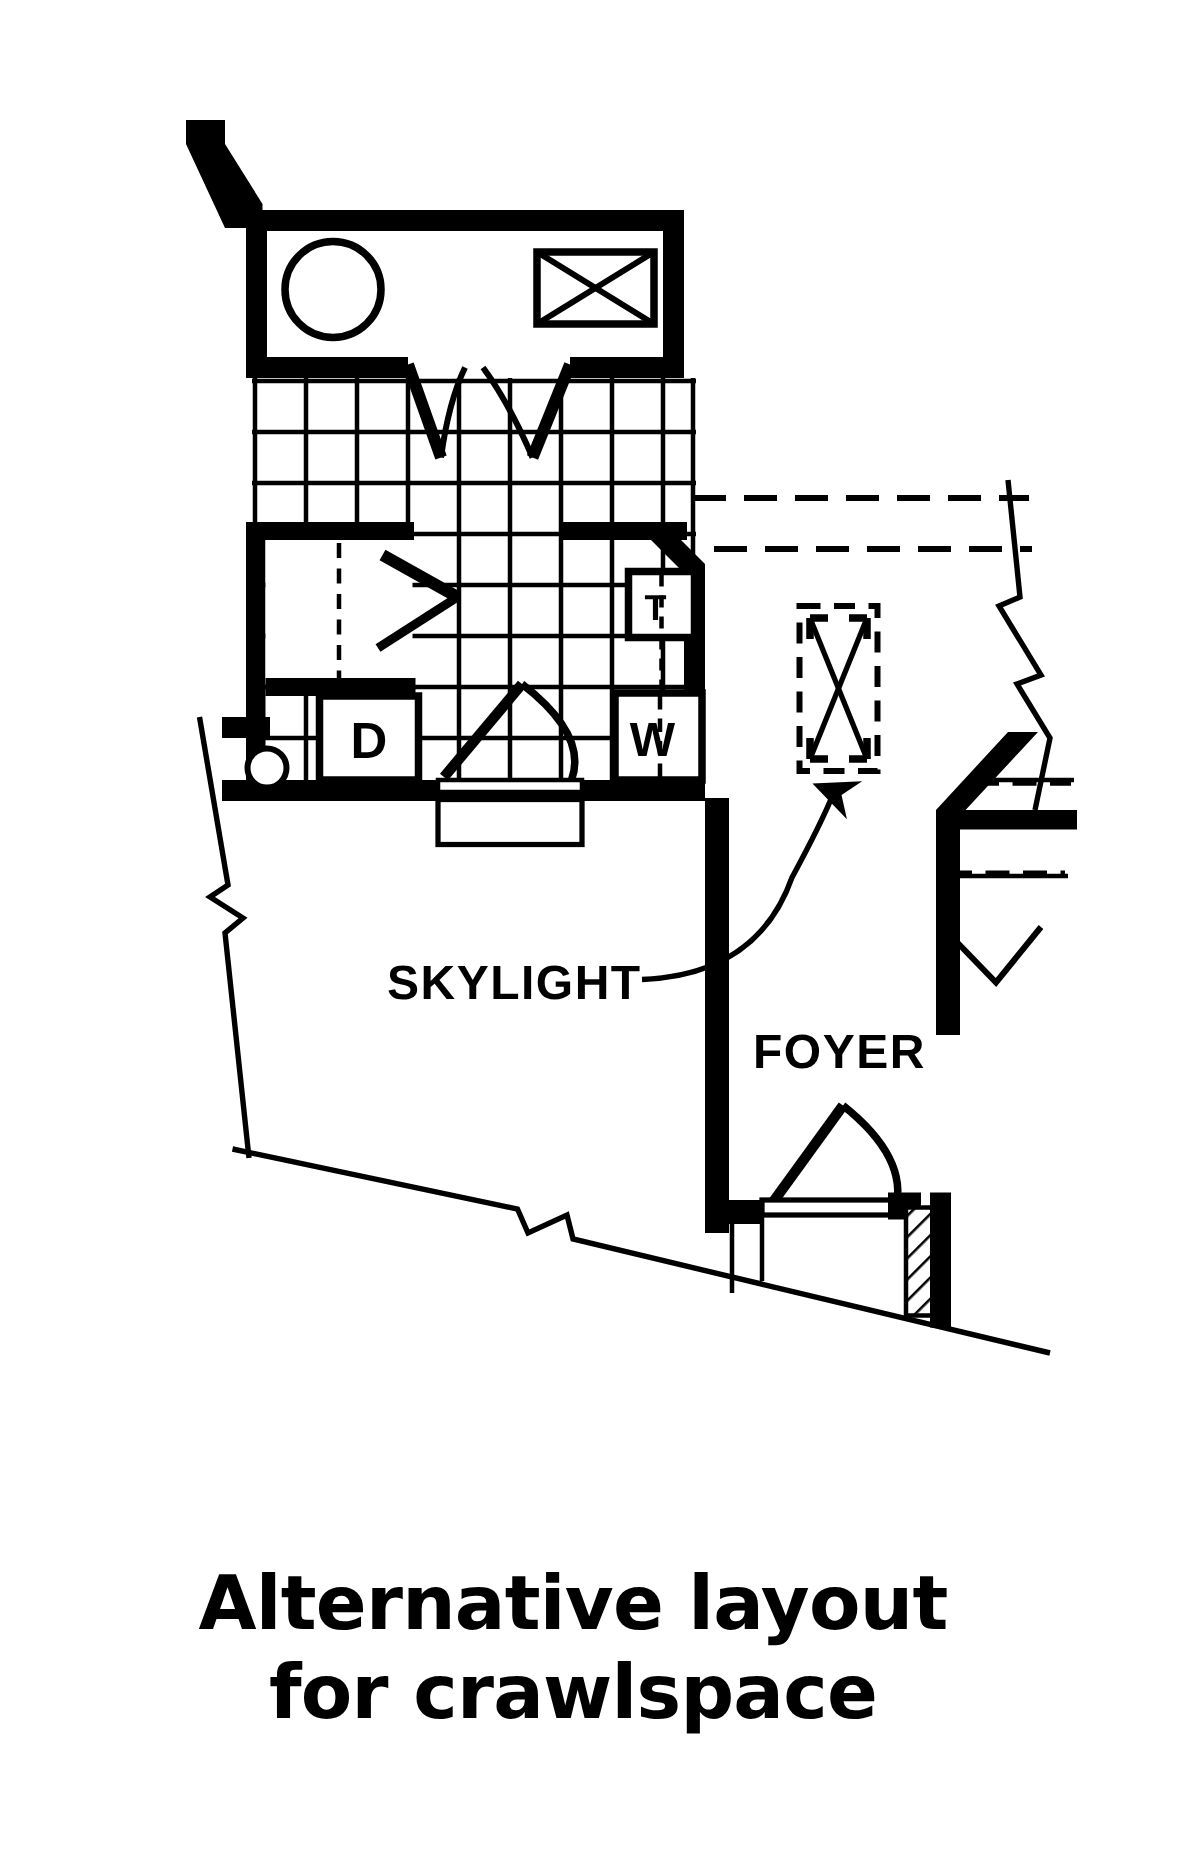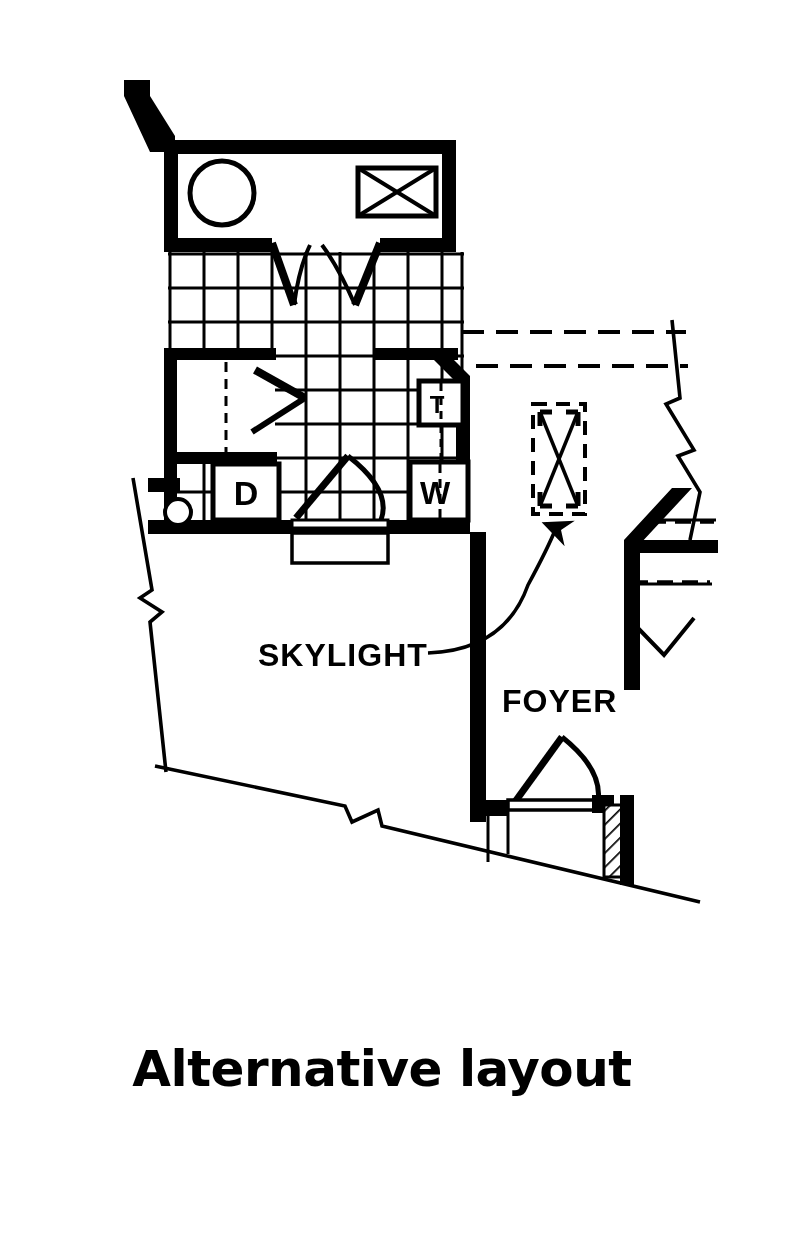--- a/index.html
+++ b/index.html
@@ -215,14 +215,15 @@
     <path d="M155,766 L345,806 L352,822 L378,810 L382,826 L700,902" stroke="#000" stroke-width="3.6" fill="none"></path>
 
     <text x="258" y="666" font-family="Liberation Sans, sans-serif" font-size="32" font-weight="700" letter-spacing="1" fill="#000">SKYLIGHT</text>
 
     <text x="502" y="712" font-family="Liberation Sans, sans-serif" font-size="32" font-weight="700" letter-spacing="1" fill="#000">FOYER</text>
 
   </svg>
 
   <div class="caption-block">
     <span class="caption-line">Alternative layout</span>
+    <span class="caption-line">for crawlspace</span>
   </div>
 </div>
 
 </body></html>

